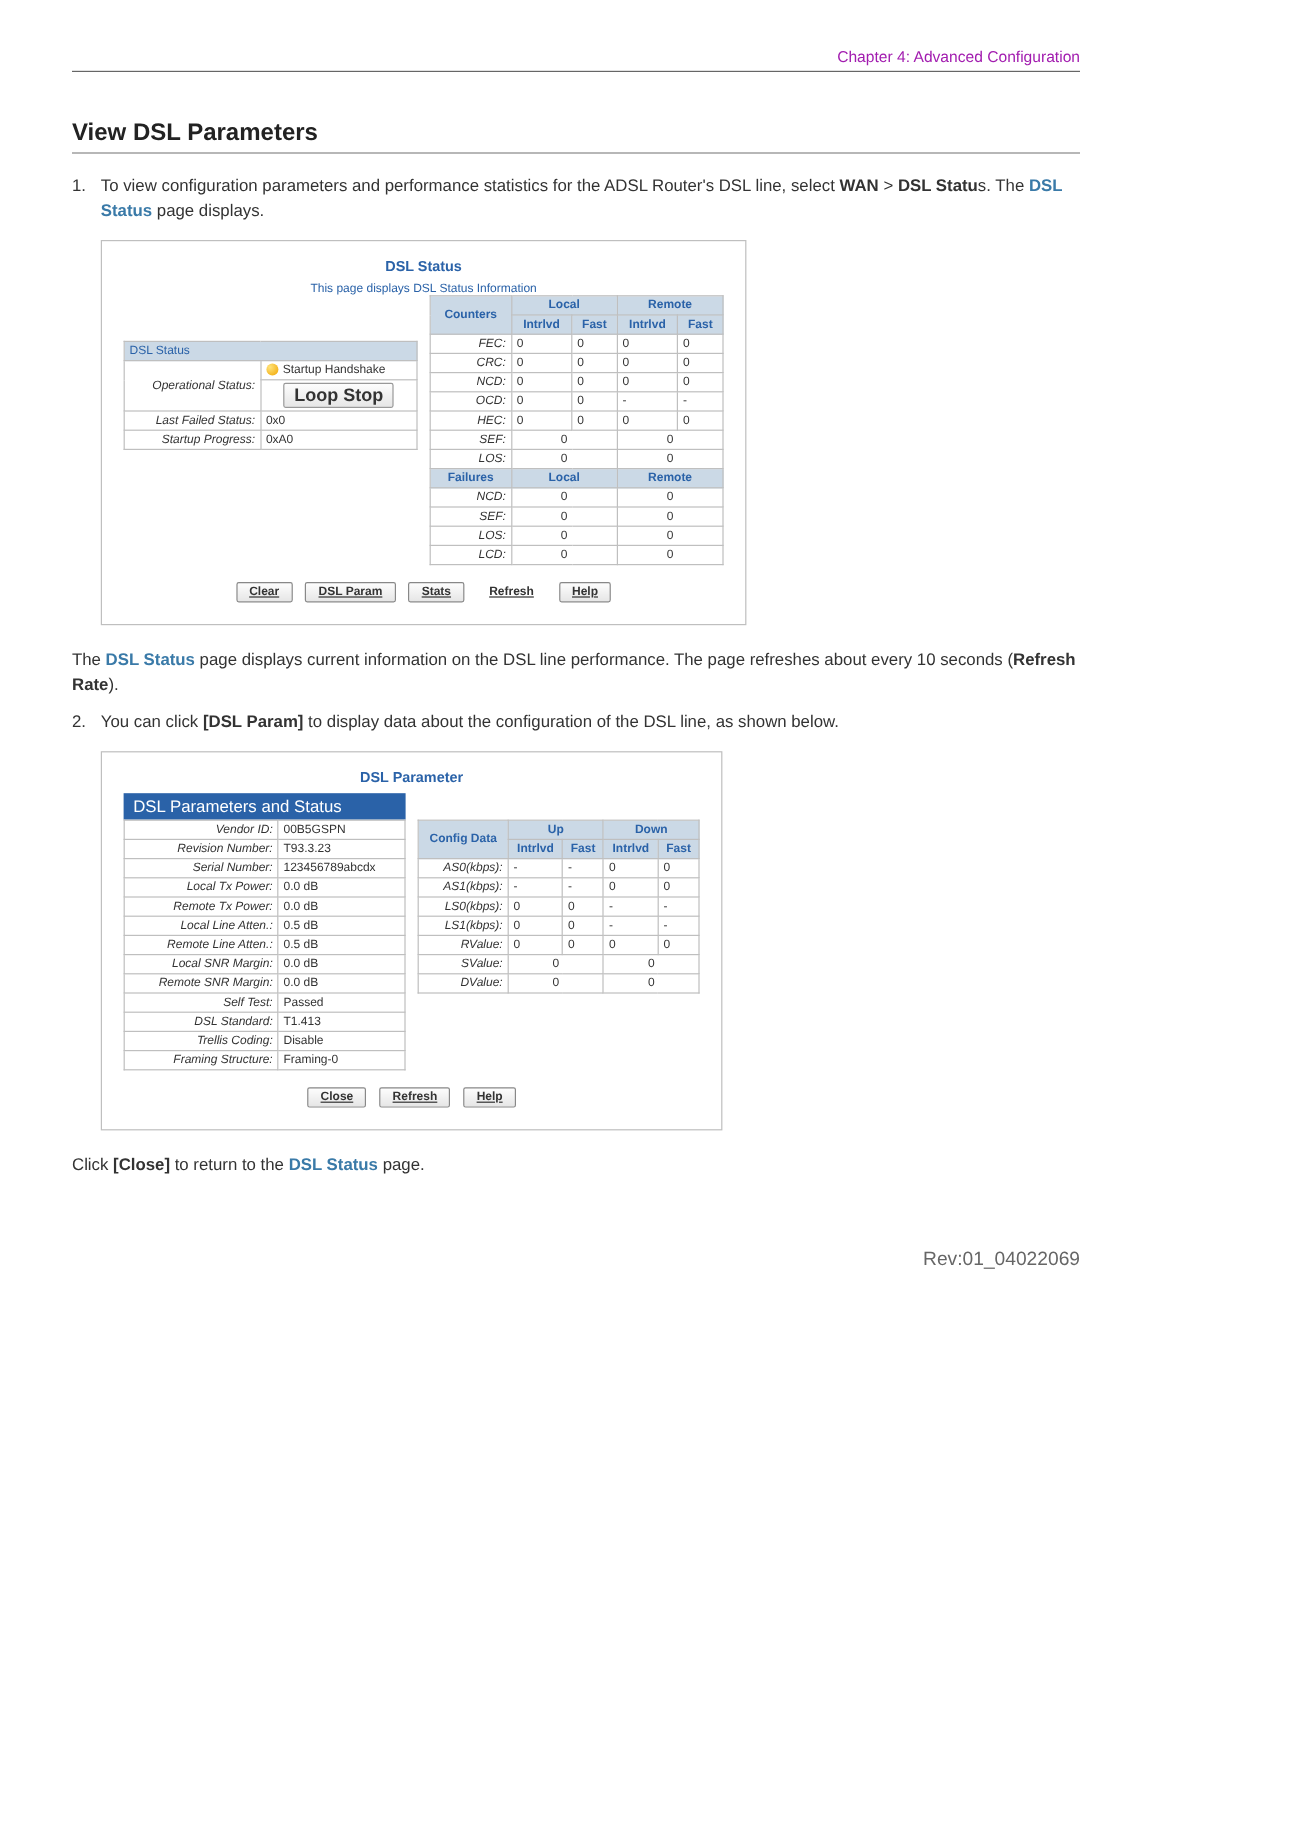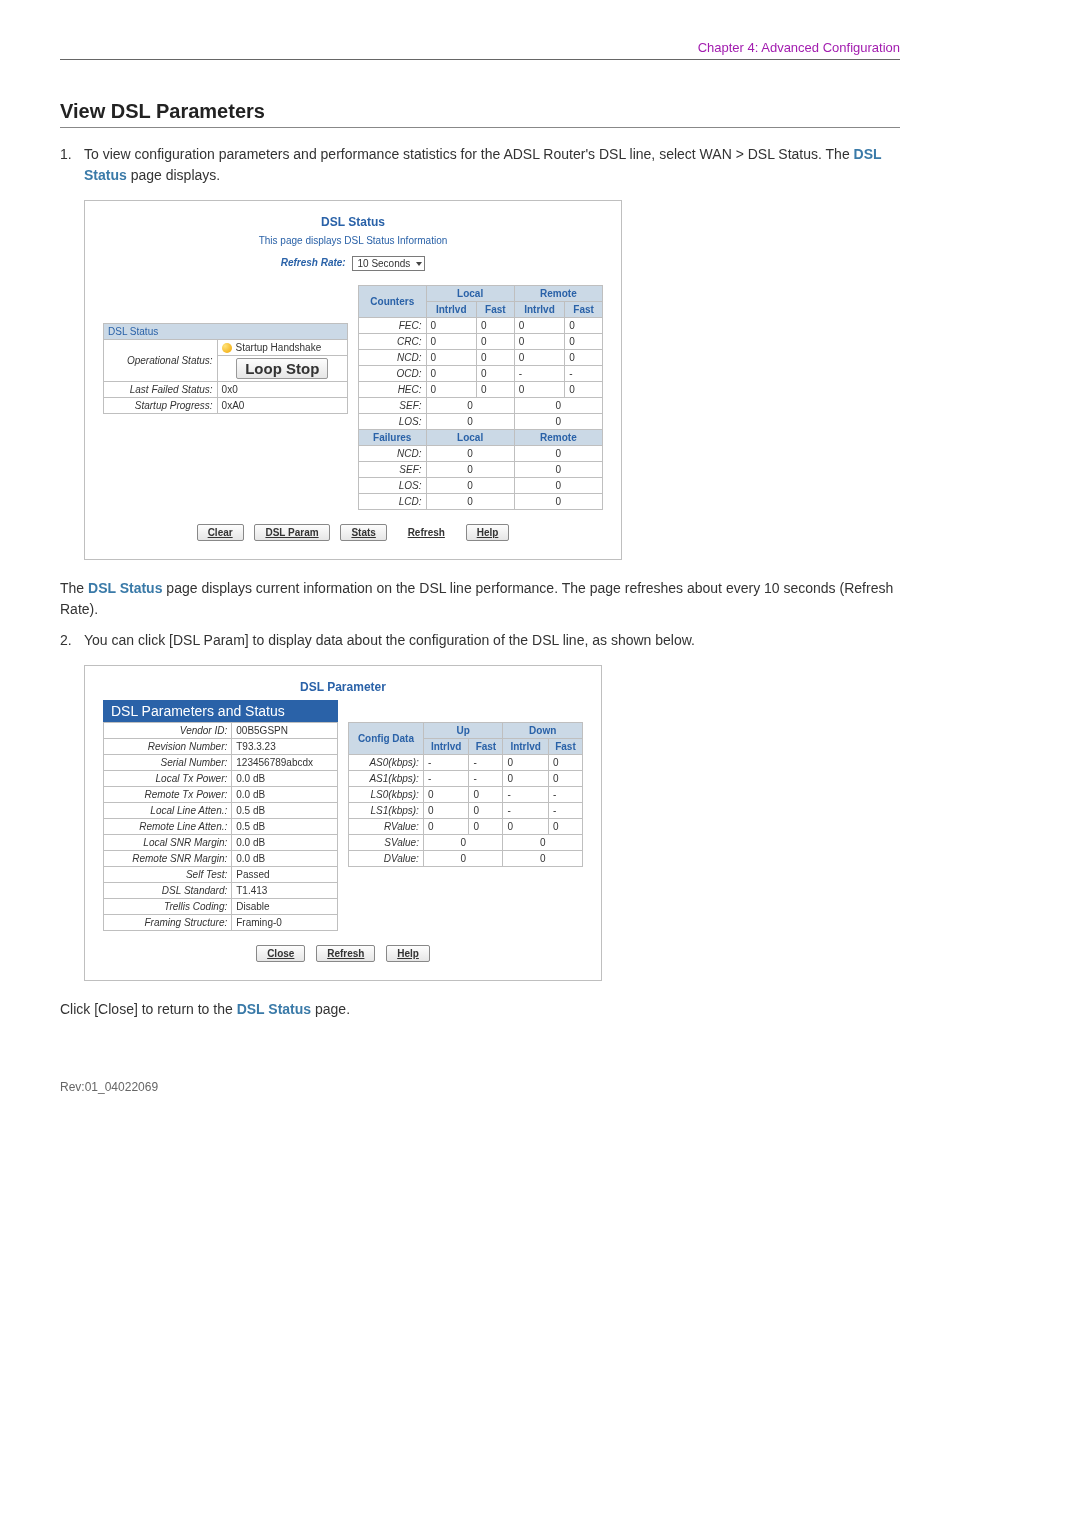--- a/index.html
+++ b/index.html
@@ -36,21 +36,21 @@
     width: 24px;
     flex-shrink: 0;
   }
   .step-body {
     flex: 1;
   }
   .inline-link {
     color: #3a7aa8;
     font-weight: bold;
   }
-  b { font-weight: normal; }
+  b { font-weight: bold; }
 
   
   .panel {
     border: 1px solid #bfbfbf;
     background: #fff;
     margin: 14px 0 18px 24px;
     padding: 14px 18px 18px 18px;
     font-family: Verdana, Arial, sans-serif;
     font-size: 10px;
   }
@@ -58,21 +58,20 @@
     text-align: center;
     color: #2a62a8;
     font-weight: bold;
     font-size: 12px;
     margin-bottom: 6px;
   }
   .panel-sub {
     text-align: center;
     color: #2a62a8;
     font-size: 10px;
-    margin-bottom: 10px;
   }
   .refresh-row {
     text-align: center;
     margin-bottom: 14px;
   }
   .refresh-row .lbl {
     color: #2a62a8;
     font-style: italic;
     font-weight: bold;
     margin-right: 4px;
@@ -173,22 +172,22 @@
   .param-left-table td { padding:2px 4px; }
   .param-tab {
     background:#2a62a8;
     color:#fff;
     padding:3px 8px;
     font-size:14px;
   }
 
   .footer {
     display:flex;
-    justify-content: flex-start;
-    font-size: 12px;
+    justify-content: flex-end;
+    font-size: 16px;
     color:#666;
     margin-top: 60px;
   }
 </style>
 </head>
 <body>
 
 <div class="chapter-header">Chapter 4: Advanced Configuration</div>
 
 <h2 class="section-title">View DSL Parameters</h2>
@@ -196,24 +195,20 @@
 <div class="step">
   <div class="step-num">1.</div>
   <div class="step-body">
     <span>To view configuration parameters and performance statistics for the ADSL Router's DSL line, select </span><b>WAN</b><span> &gt; </span><b>DSL Statu</b><span>s. The </span><span class="inline-link">DSL Status</span><span> page displays.</span>
   </div>
 </div>
 
 <div class="panel status-panel">
   <div class="panel-title">DSL Status</div>
   <div class="panel-sub">This page displays DSL Status Information</div>
-  <div class="refresh-row">
-    <span class="lbl">Refresh Rate:</span>
-    <span class="dropdown">10 Seconds</span>
-  </div>
 
   <div class="two-col">
 
     <div class="col-left">
       <table class="info" style="margin-top:38px;">
         <tbody>
             <tr>
               <td colspan="2" class="section-band">DSL Status</td>
             </tr>
         <tr>

